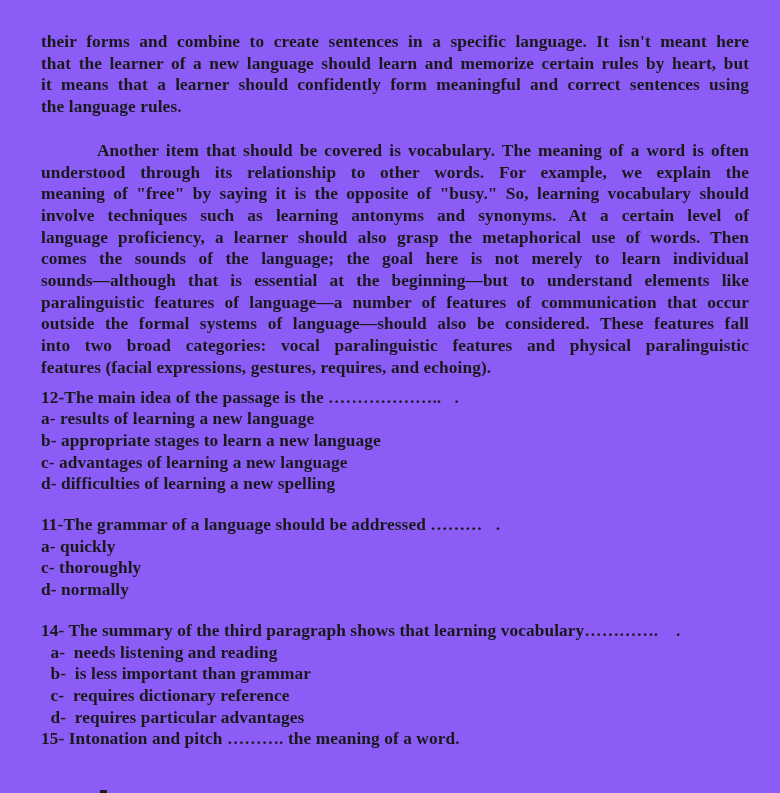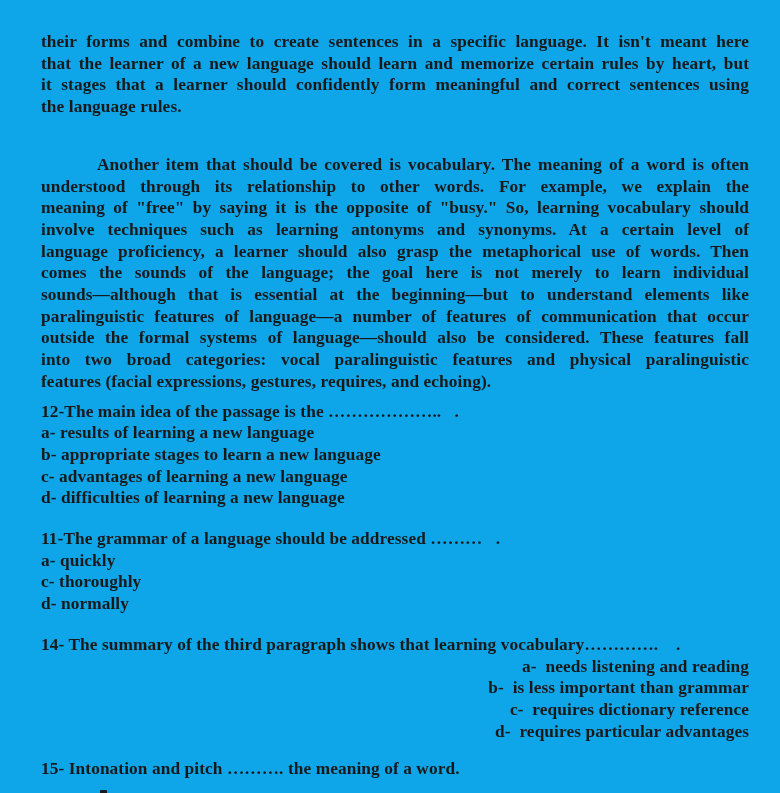--- a/index.html
+++ b/index.html
@@ -14,81 +14,80 @@
     font-family: "Liberation Serif", "DejaVu Serif", serif;
     font-weight: 700;
     color: #191919;
   }
   .page {
     position: relative;
     box-sizing: border-box;
     width: 780px;
     height: 793px;
     padding: 31px 31px 0 41px;
-    background: #0ea5e9;
+    background: #8b5cf6;
   }
   .jline,
   .q-text,
   .option {
     font-size: 17.3px;
     line-height: 21.7px;
     letter-spacing: 0.1px;
   }
   
   .jline {
     text-align: justify;
     text-align-last: justify;
   }
   .jline.end {
     text-align-last: left;
   }
   .paragraph.p2 {
-    margin-top: 36px;
+    margin-top: 22px;
   }
   .paragraph.p2 .jline:first-child {
     text-indent: 56px;
   }
   .questions {
     margin-top: 8px;
   }
   .question + .question {
     margin-top: 19px;
   }
   .question.no-gap {
-    margin-top: 16px;
+    margin-top: 0;
   }
   .q-text,
   .option {
     white-space: pre-wrap;
     text-align: left;
   }
   .opts-indent .option {
     padding-left: 5px;
-    text-align: right;
   }
   
   .clipped-frag {
     position: absolute;
     left: 100px;
     top: 790px;
     width: 7px;
     height: 8px;
     background: #1b1b1b;
     border-radius: 1px;
   }
 </style>
 </head>
 <body>
 
 <div class="page">
 
   <section class="paragraph p1">
     <div class="jline">their forms and combine to create sentences in a specific language. It isn't meant here</div>
     <div class="jline">that the learner of a new language should learn and memorize certain rules by heart, but</div>
-    <div class="jline">it stages that a learner should confidently form meaningful and correct sentences using</div>
+    <div class="jline">it means that a learner should confidently form meaningful and correct sentences using</div>
     <div class="jline end">the language rules.</div>
   </section>
 
   <section class="paragraph p2">
     <div class="jline">Another item that should be covered is vocabulary. The meaning of a word is often</div>
     <div class="jline">understood through its relationship to other words. For example, we explain the</div>
     <div class="jline">meaning of "free" by saying it is the opposite of "busy." So, learning vocabulary should</div>
     <div class="jline">involve techniques such as learning antonyms and synonyms. At a certain level of</div>
     <div class="jline">language proficiency, a learner should also grasp the metaphorical use of words. Then</div>
     <div class="jline">comes the sounds of the language; the goal here is not merely to learn individual</div>
@@ -99,21 +98,21 @@
     <div class="jline end">features (facial expressions, gestures, requires, and echoing).</div>
   </section>
 
   <section class="questions">
 
     <div class="question">
       <div class="q-text">12-The main idea of the passage is the ………………..   .</div>
       <div class="option">a- results of learning a new language</div>
       <div class="option">b- appropriate stages to learn a new language</div>
       <div class="option">c- advantages of learning a new language</div>
-      <div class="option">d- difficulties of learning a new language</div>
+      <div class="option">d- difficulties of learning a new spelling</div>
     </div>
 
     <div class="question">
       <div class="q-text">11-The grammar of a language should be addressed ………   .</div>
       <div class="option">a- quickly</div>
       <div class="option">c- thoroughly</div>
       <div class="option">d- normally</div>
     </div>
 
     <div class="question opts-indent">

